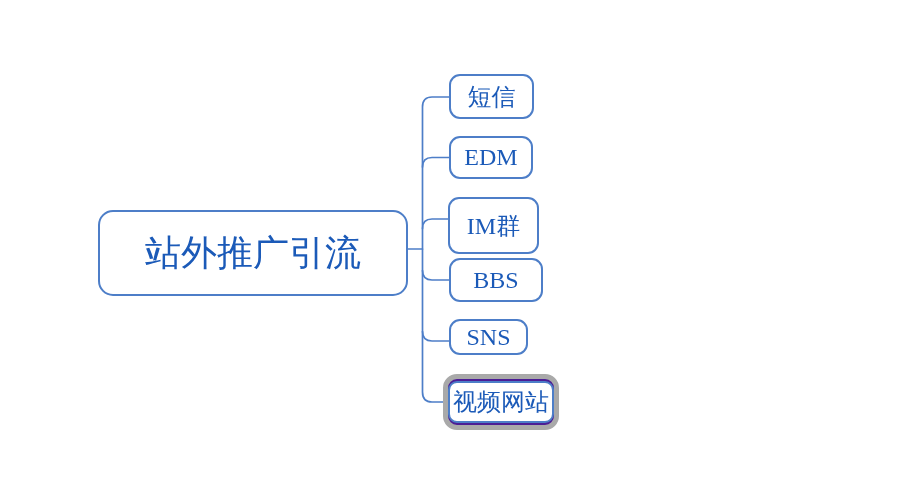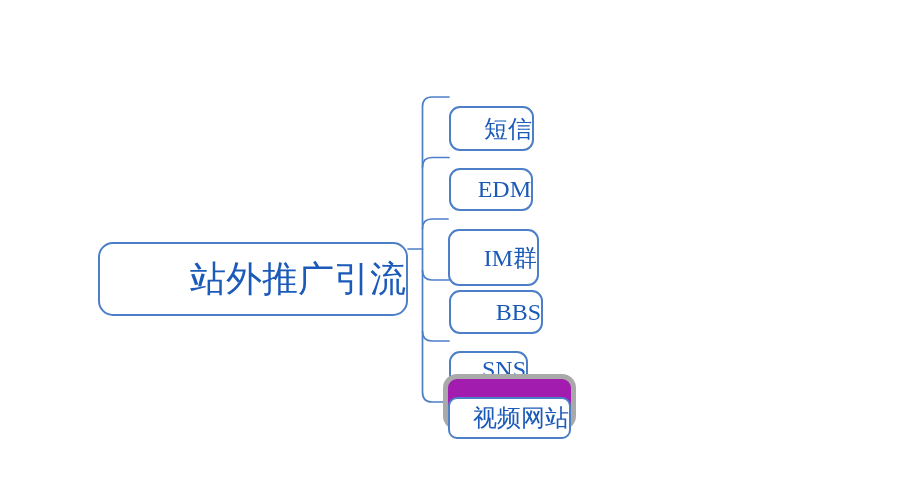--- a/index.html
+++ b/index.html
@@ -23,46 +23,45 @@
   }
   .node {
     position: absolute;
     box-sizing: border-box;
     border: 2px solid #4d7ec8;
     border-radius: 11px;
     background: #ffffff;
     color: #1b5ab8;
     display: flex;
     align-items: center;
-    justify-content: flex-end;
+    justify-content: center;
     white-space: nowrap;
     cursor: default;
-    margin-top: 32px;
   }
   .root-node {
     left: 98px; top: 210px;
-    width: 310px; height: 74px;
+    width: 310px; height: 86px;
     border-radius: 15px;
     font-size: 36px;
     font-family: Liberation Mono, monospace;
   }
   .child-node { font-size: 24px; }
   .c1 { left: 449px; top: 74px;  width: 85px; height: 45px; }
   .c2 { left: 449px; top: 136px; width: 84px; height: 43px; }
   .c3 { left: 448px; top: 197px; width: 91px; height: 57px; }
   .c4 { left: 449px; top: 258px; width: 94px; height: 44px; }
   .c5 { left: 449px; top: 319px; width: 79px; height: 36px; }
   .selection-ring {
     position: absolute;
     left: 443px; top: 374px;
-    width: 133px; height: 56px;
+    width: 116px; height: 56px;
     box-sizing: border-box;
     border: 5px solid #a9a9a9;
     border-radius: 14px;
-    background: #a21caf;
+    background: #4c1d95;
     display: flex;
     align-items: center;
     justify-content: center;
   }
   .selection-ring .node {
     position: static;
     width: 135px; height: 42px;
     border-radius: 9px;
   }
 </style>

